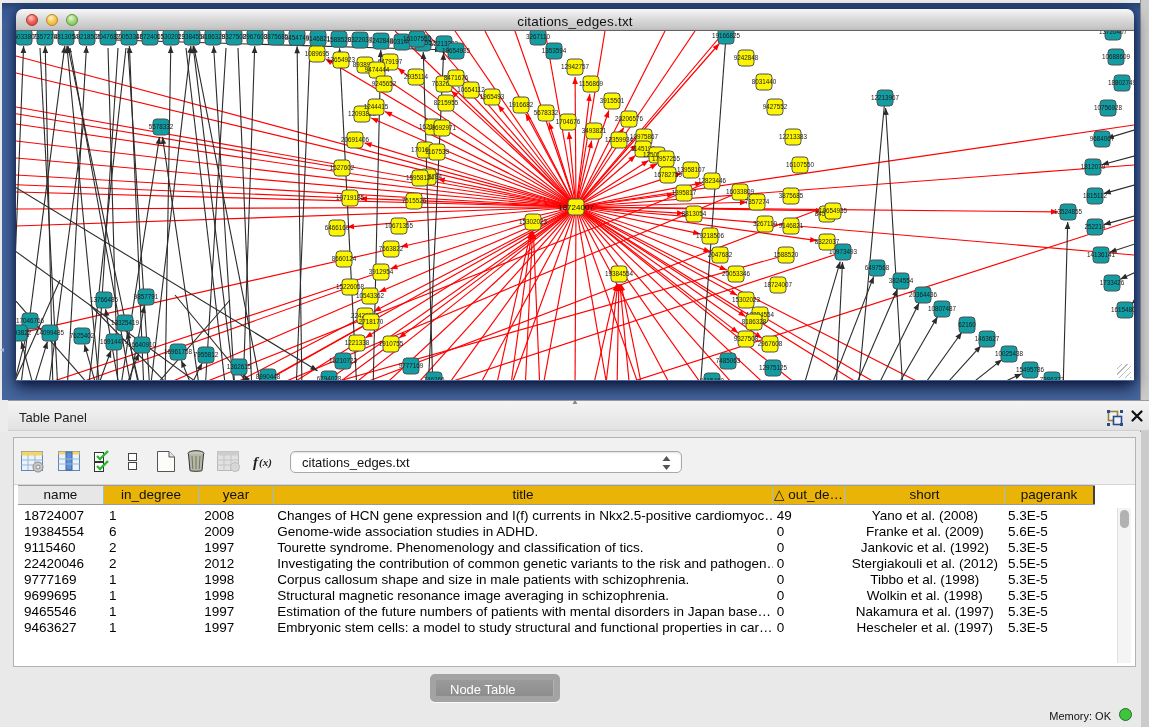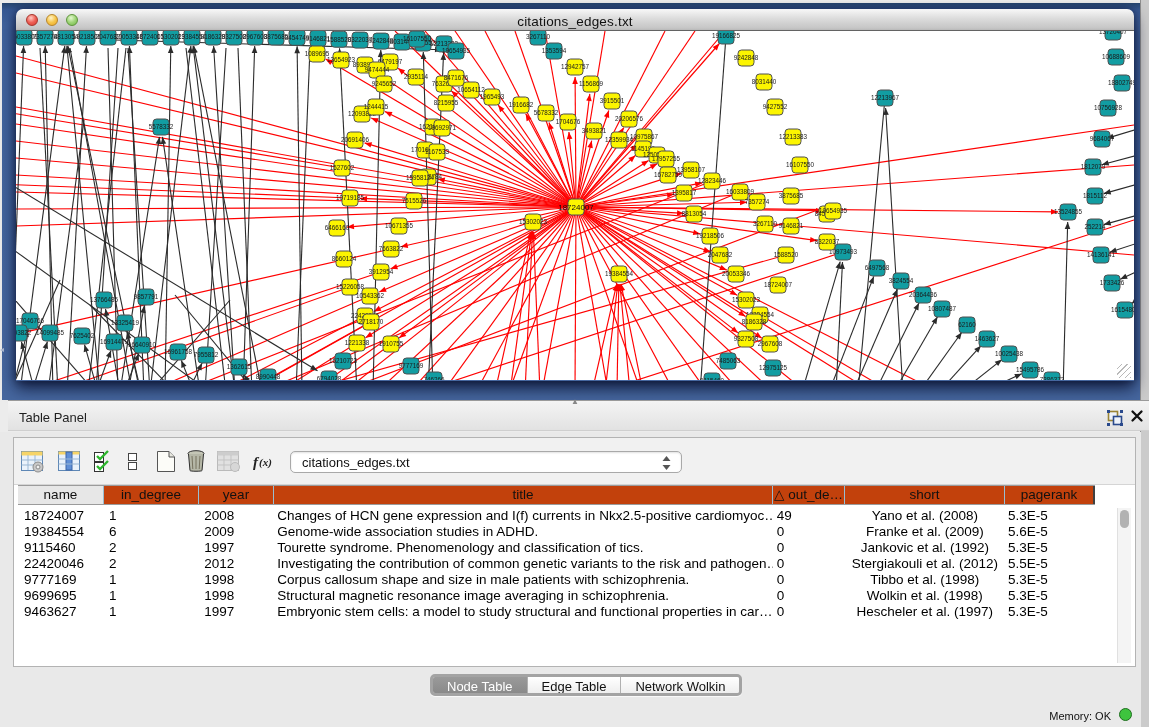--- a/index.html
+++ b/index.html
@@ -23,37 +23,37 @@
 #tp-body { position:absolute; left:0; top:432px; width:1141px; height:295px; background:#e9e9e9; }
 #panel { position:absolute; left:13px; top:5px; width:1123px; height:230px;
   background:#fff; border:1px solid #b3b3b3; }
 #toolbar { position:absolute; left:0; top:0; width:100%; height:47px; background:#f1f1f1;
   border-bottom:1px solid #d5d5d5; }
 #combo { position:absolute; left:276px; top:13px; width:392px; height:22px; background:#fff;
   border:1px solid #a9a9a9; border-radius:5px; box-shadow:inset 0 1px 2px rgba(0,0,0,.12);
   font-size:13px; color:#111; line-height:21px; padding-left:11px; }
 #thead { position:absolute; left:4px; top:47px; width:1077px; height:20px; display:flex;
   border-top:1px solid #9b9b9b; border-bottom:1px solid #9b9b9b; font-size:13.5px; color:#111; }
-#thead div { background:#c2410c; border-left:1px solid #98bed2; height:18px; line-height:18px;
+#thead div { background:#eab308; border-left:1px solid #98bed2; height:18px; line-height:18px;
   text-align:center; overflow:hidden; white-space:nowrap; }
 #thead div:first-child { background:#e7e7e7; border-left:none; }
 #thead div:last-child { border-right:2px solid #404040; }
 table { border-collapse:collapse; table-layout:fixed; width:1077px; position:absolute;
   left:4px; top:70px; font-size:13.5px; }
 td { height:15.9px; padding:0 0 0 6px; color:#000; white-space:nowrap; overflow:hidden; }
 .c0 { width:85px; } .c1 { width:95px; } .c2 { width:75px; } .c3 { width:499px; padding-left:4px; }
 .c4 { width:72px; padding-left:4px; } .c5 { width:160px; text-align:center; padding-left:0; }
 .c6 { width:90px; padding-left:3px; }
 #vscroll { position:absolute; right:4px; top:70px; width:14px; height:155px; background:#f4f4f4;
   border-left:1px solid #e0e0e0; }
 #vthumb { position:absolute; left:2px; top:2px; width:9px; height:18px; background:#b2b2b2;
   border-radius:5px; }
-#tabs { position:absolute; left:430px; top:242px; height:22px; display:flex;
-  border:3px solid #a3a3a3; border-radius:5px; overflow:hidden;
-  box-shadow:0 1px 1px rgba(255,255,255,.8); font-size:13px; }
+#tabs { position:absolute; left:430px; top:242px; height:28px; display:flex;
+  border:6px solid #a3a3a3; border-radius:5px; overflow:hidden;
+  box-shadow:0 1px 1px rgba(255,255,255,.8); font-size:13px;flex-direction:column; }
 #tabs div { line-height:20px; padding:0 14px; background:linear-gradient(#fff,#eee);
   border-right:1px solid #b0b0b0; color:#111; }
 #tabs div:last-child { border-right:none; }
 #tabs div.sel { background:linear-gradient(#9a9a9a,#8a8a8a); color:#fff; }
 #memory { position:absolute; right:30px; top:278px; font-size:11px; color:#111; }
 #memdot { position:absolute; right:9px; top:276px; width:13px; height:13px; border-radius:50%;
   background:#3ec43e; border:1.5px solid #1e6e1e; }
 #rstrip { position:absolute; left:1140px; top:0; width:9px; height:727px; background:#cbcbcb;
   border-left:1px solid #8e8e8e; }
 #divider-chev { position:absolute; left:569px; top:399px; width:12px; height:6px; font-size:8px;
@@ -813,20 +813,29 @@
           <tr>
             <td class="c0">9699695</td>
             <td class="c1">1</td>
             <td class="c2">1998</td>
             <td class="c3">Structural magnetic resonance image averaging in schizophrenia.</td>
             <td class="c4">0</td>
             <td class="c5">Wolkin et al. (1998)</td>
             <td class="c6">5.3E-5</td>
           </tr>
           <tr>
+            <td class="c0">9465546</td>
+            <td class="c1">1</td>
+            <td class="c2">1997</td>
+            <td class="c3">Estimation of the future numbers of patients with mental disorders in Japan base…</td>
+            <td class="c4">0</td>
+            <td class="c5">Nakamura et al. (1997)</td>
+            <td class="c6">5.3E-5</td>
+          </tr>
+          <tr>
             <td class="c0">9463627</td>
             <td class="c1">1</td>
             <td class="c2">1997</td>
             <td class="c3">Embryonic stem cells: a model to study structural and functional properties in car…</td>
             <td class="c4">0</td>
             <td class="c5">Hescheler et al. (1997)</td>
             <td class="c6">5.3E-5</td>
           </tr>
         </tbody>
       </table>

